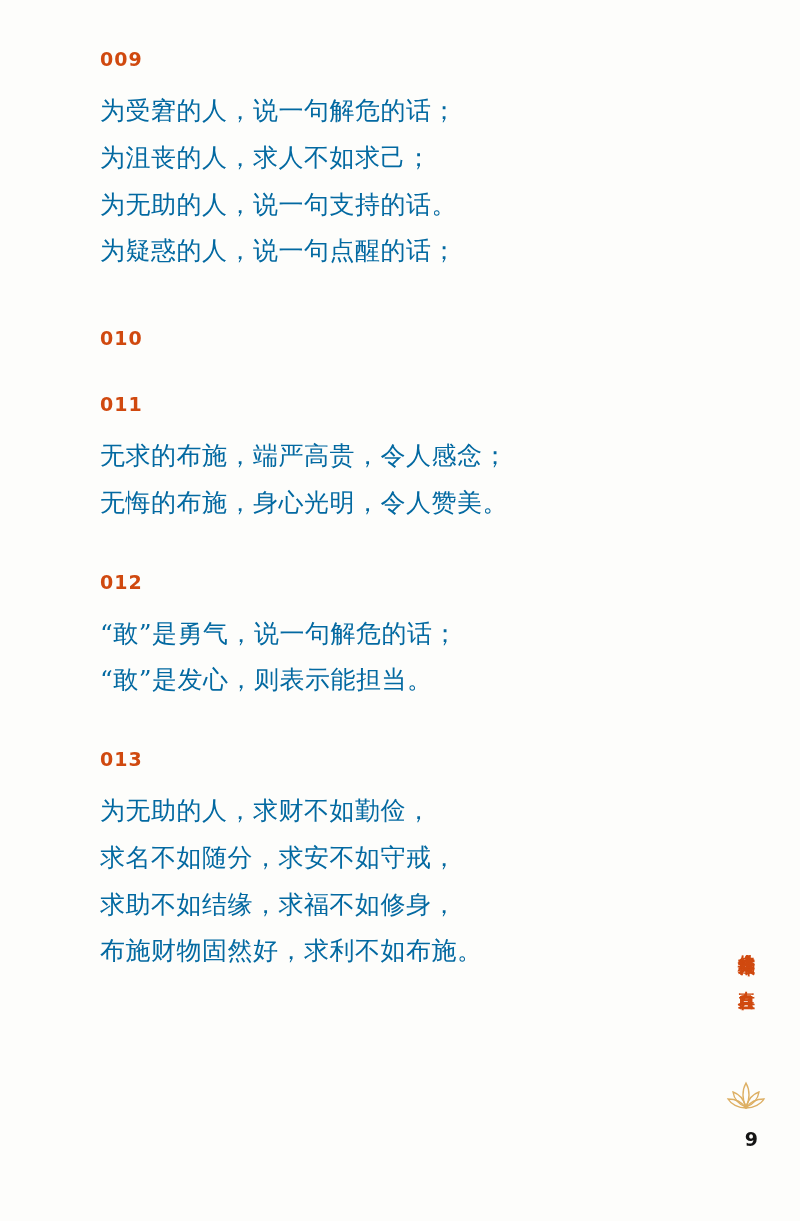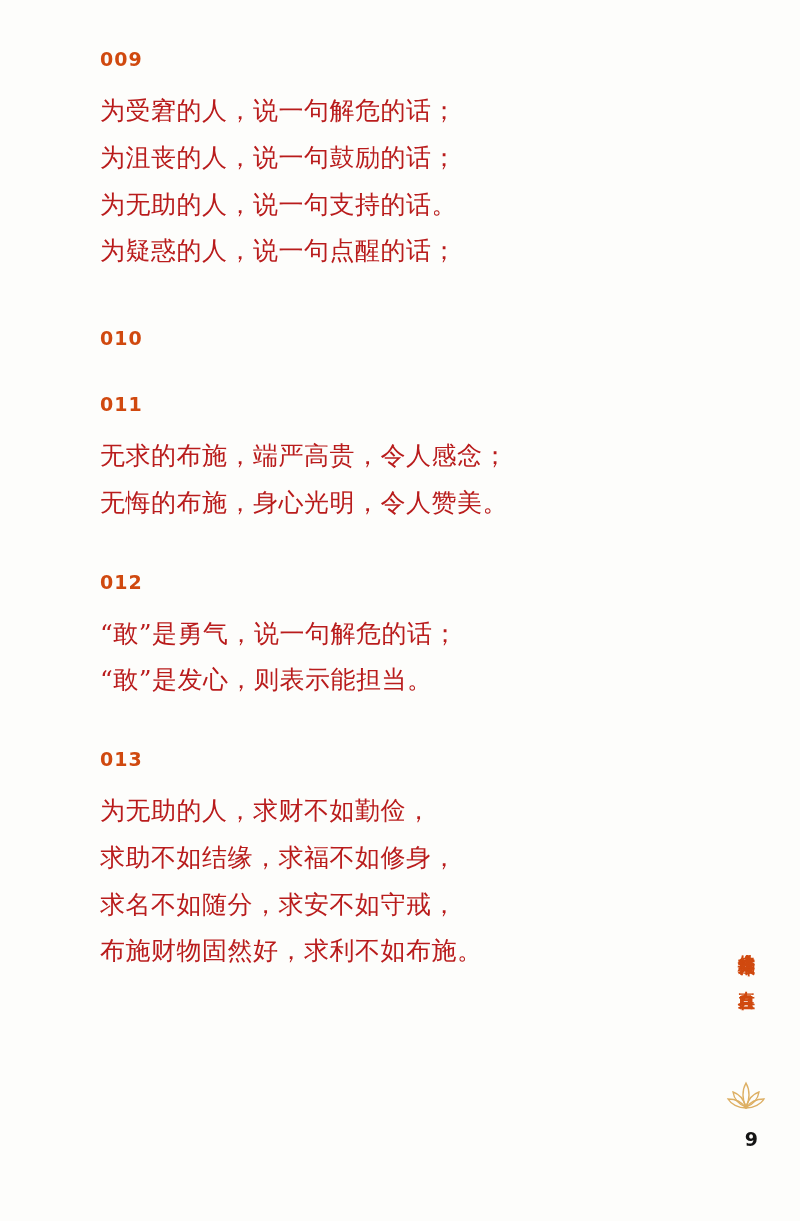--- a/index.html
+++ b/index.html
@@ -33,21 +33,21 @@
   }
   .entry-number {
     color: #d0490f;
     font-family: "DejaVu Sans", sans-serif;
     font-size: 19px;
     font-weight: bold;
     letter-spacing: 1px;
     margin-bottom: 18px;
   }
   .entry-lines {
-    color: #b91c1c;
+    color: #0369a1;
     font-family: "DejaVu Serif", serif;
     font-size: 25px;
     line-height: 1.87;
     letter-spacing: 0.5px;
   }
   .entry-line {
     white-space: pre;
   }
   .side-label {
     position: absolute;
@@ -103,21 +103,21 @@
 <body>
 
 <div class="page">
 
   <div class="content">
 
     <div class="entry spacer-009">
       <div class="entry-number">009</div>
       <div class="entry-lines">
         <div class="entry-line">为受窘的人，说一句解危的话；</div>
-        <div class="entry-line">为沮丧的人，说一句鼓励的话；</div>
+        <div class="entry-line">为沮丧的人，求人不如求己；</div>
         <div class="entry-line">为无助的人，说一句支持的话。</div>
         <div class="entry-line">为疑惑的人，说一句点醒的话；</div>
       </div>
     </div>
 
     <div class="entry">
       <div class="entry-number">010</div>
     </div>
 
     <div class="entry">
@@ -133,22 +133,22 @@
       <div class="entry-lines">
         <div class="entry-line">“敢”是勇气，说一句解危的话；</div>
         <div class="entry-line">“敢”是发心，则表示能担当。</div>
       </div>
     </div>
 
     <div class="entry">
       <div class="entry-number">013</div>
       <div class="entry-lines">
         <div class="entry-line">为无助的人，求财不如勤俭，</div>
+        <div class="entry-line">求名不如随分，求安不如守戒，</div>
         <div class="entry-line">求助不如结缘，求福不如修身，</div>
-        <div class="entry-line">求名不如随分，求安不如守戒，</div>
         <div class="entry-line">布施财物固然好，求利不如布施。</div>
       </div>
     </div>
 
   </div>
 
   <div class="side-label">
     <span class="side-label-main">佛光菜根谭</span>
     <span class="side-dot"></span>
     <span class="side-label-sub">真自在</span>

